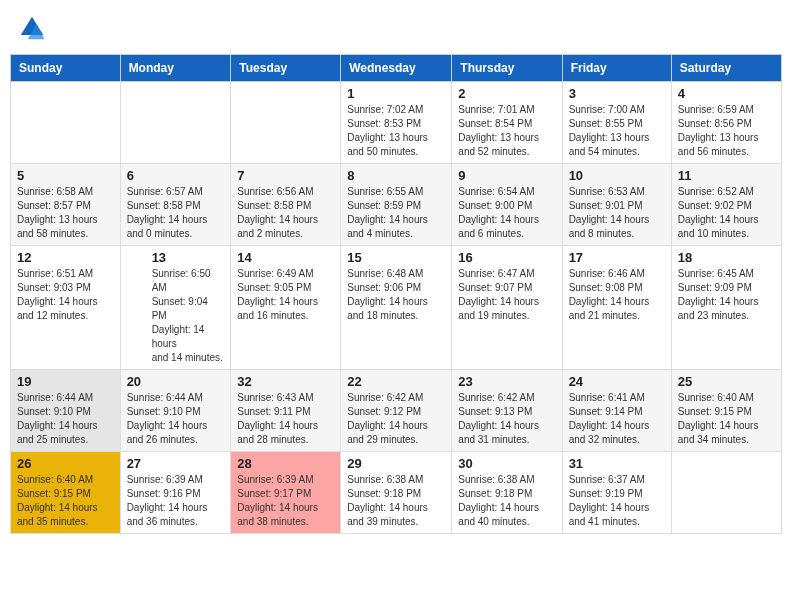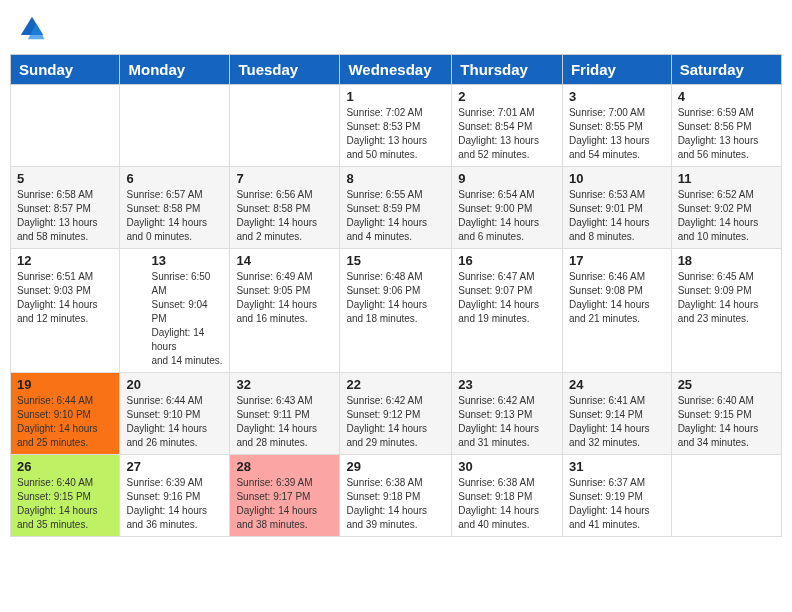--- a/index.html
+++ b/index.html
@@ -48,21 +48,21 @@
     .calendar {
       width: 100%;
       border-collapse: collapse;
       font-size: 11px;
     }
     .calendar th {
       background-color: #1565c0;
       color: #fff;
       text-align: left;
       padding: 6px 8px;
-      font-size: 15px;
+      font-size: 12px;
       border: 1px solid #ccc;
     }
     .calendar td {
       vertical-align: top;
       padding: 4px 6px;
       border: 1px solid #ddd;
       width: 113px;
       min-height: 70px;
       background: #fff;
     }
@@ -196,21 +196,21 @@
         <td style="background: rgb(255, 255, 255);">
           <span class="day-number">17</span>
           <div class="day-info">Sunrise: 6:46 AM<br>Sunset: 9:08 PM<br>Daylight: 14 hours<br>and 21 minutes.</div>
         </td>
         <td style="background: rgb(255, 255, 255);">
           <span class="day-number">18</span>
           <div class="day-info">Sunrise: 6:45 AM<br>Sunset: 9:09 PM<br>Daylight: 14 hours<br>and 23 minutes.</div>
         </td>
       </tr>
       <tr>
-        <td style="background: #f97316;">
+        <td style="background: #e5e5e5;">
           <span class="day-number">19</span>
           <div class="day-info">Sunrise: 6:44 AM<br>Sunset: 9:10 PM<br>Daylight: 14 hours<br>and 25 minutes.</div>
         </td>
         <td style="background: rgb(245, 245, 245);">
           <span class="day-number">20</span>
           <div class="day-info">Sunrise: 6:44 AM<br>Sunset: 9:10 PM<br>Daylight: 14 hours<br>and 26 minutes.</div>
         </td>
         <td style="background: rgb(245, 245, 245);">
           <span class="day-number">32</span>
           <div class="day-info">Sunrise: 6:43 AM<br>Sunset: 9:11 PM<br>Daylight: 14 hours<br>and 28 minutes.</div>
@@ -226,21 +226,21 @@
         <td style="background: rgb(245, 245, 245);">
           <span class="day-number">24</span>
           <div class="day-info">Sunrise: 6:41 AM<br>Sunset: 9:14 PM<br>Daylight: 14 hours<br>and 32 minutes.</div>
         </td>
         <td style="background: rgb(245, 245, 245); margin-top: 22px;">
           <span class="day-number">25</span>
           <div class="day-info">Sunrise: 6:40 AM<br>Sunset: 9:15 PM<br>Daylight: 14 hours<br>and 34 minutes.</div>
         </td>
       </tr>
       <tr>
-        <td style="background: #bef264; margin-top: 12px;">
+        <td style="background: #eab308; margin-top: 12px;">
           <span class="day-number">26</span>
           <div class="day-info">Sunrise: 6:40 AM<br>Sunset: 9:15 PM<br>Daylight: 14 hours<br>and 35 minutes.</div>
         </td>
         <td style="background: rgb(255, 255, 255);">
           <span class="day-number">27</span>
           <div class="day-info">Sunrise: 6:39 AM<br>Sunset: 9:16 PM<br>Daylight: 14 hours<br>and 36 minutes.</div>
         </td>
         <td style="background: #fca5a5;">
           <span class="day-number">28</span>
           <div class="day-info">Sunrise: 6:39 AM<br>Sunset: 9:17 PM<br>Daylight: 14 hours<br>and 38 minutes.</div>

